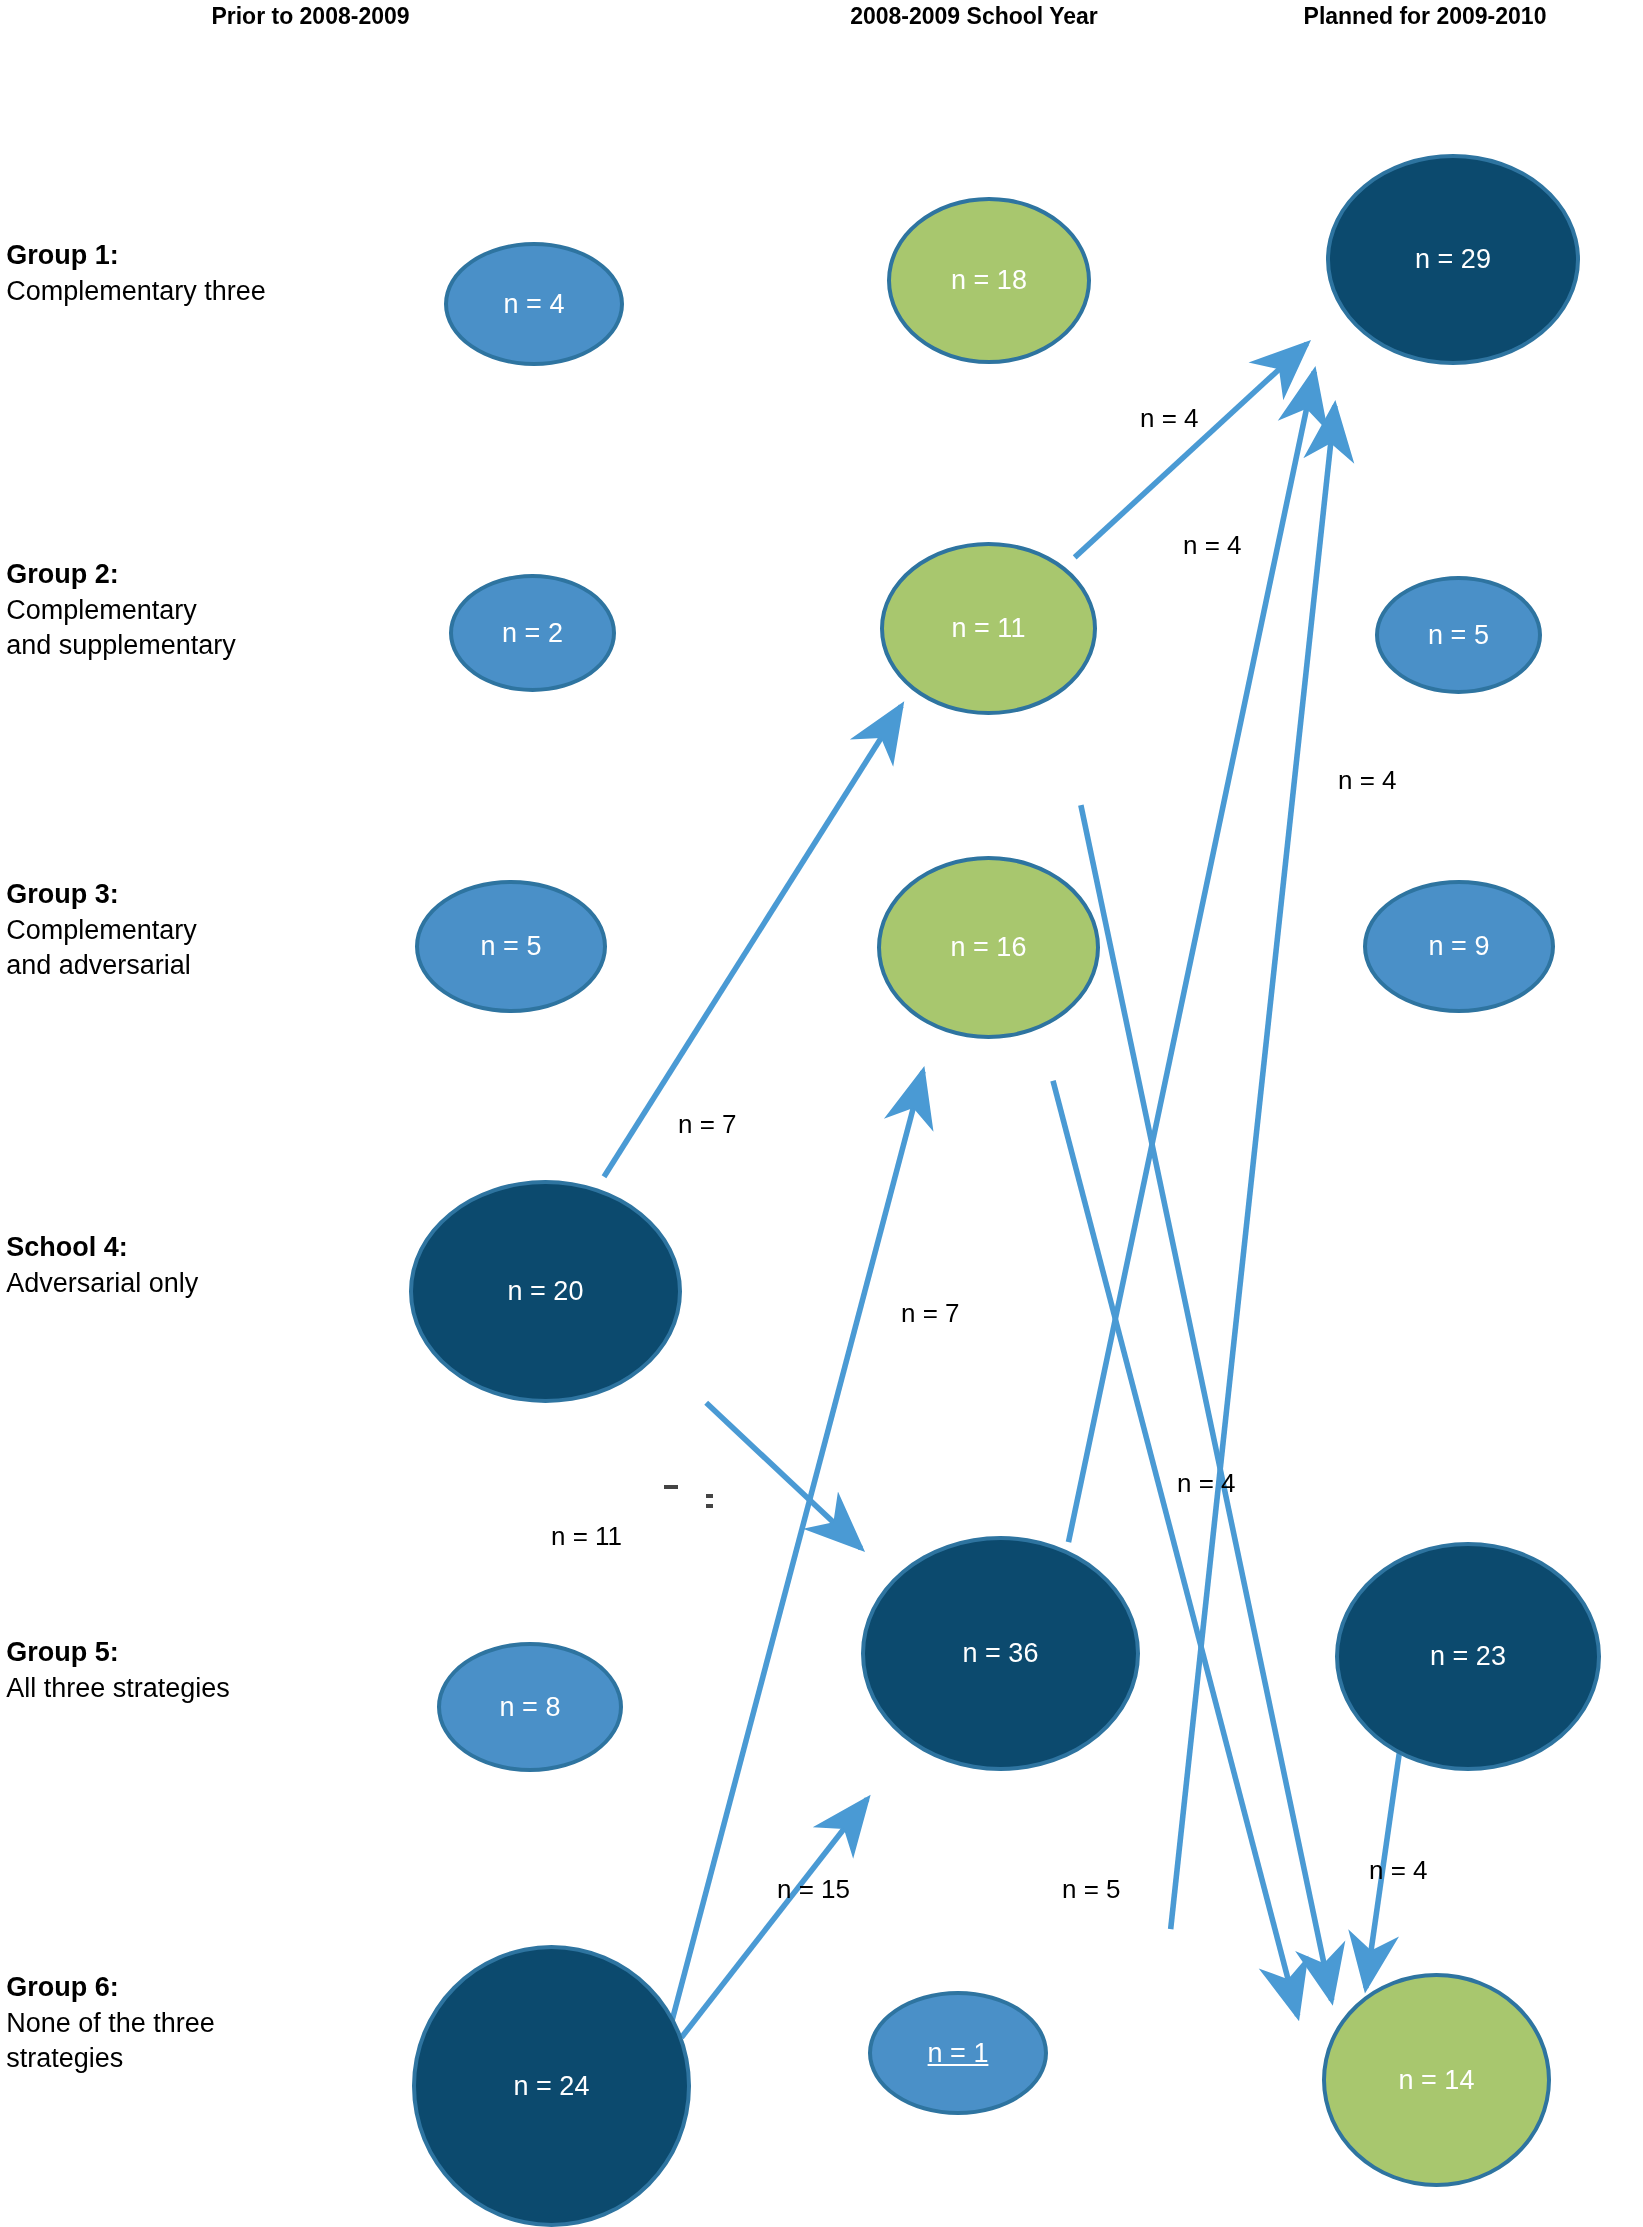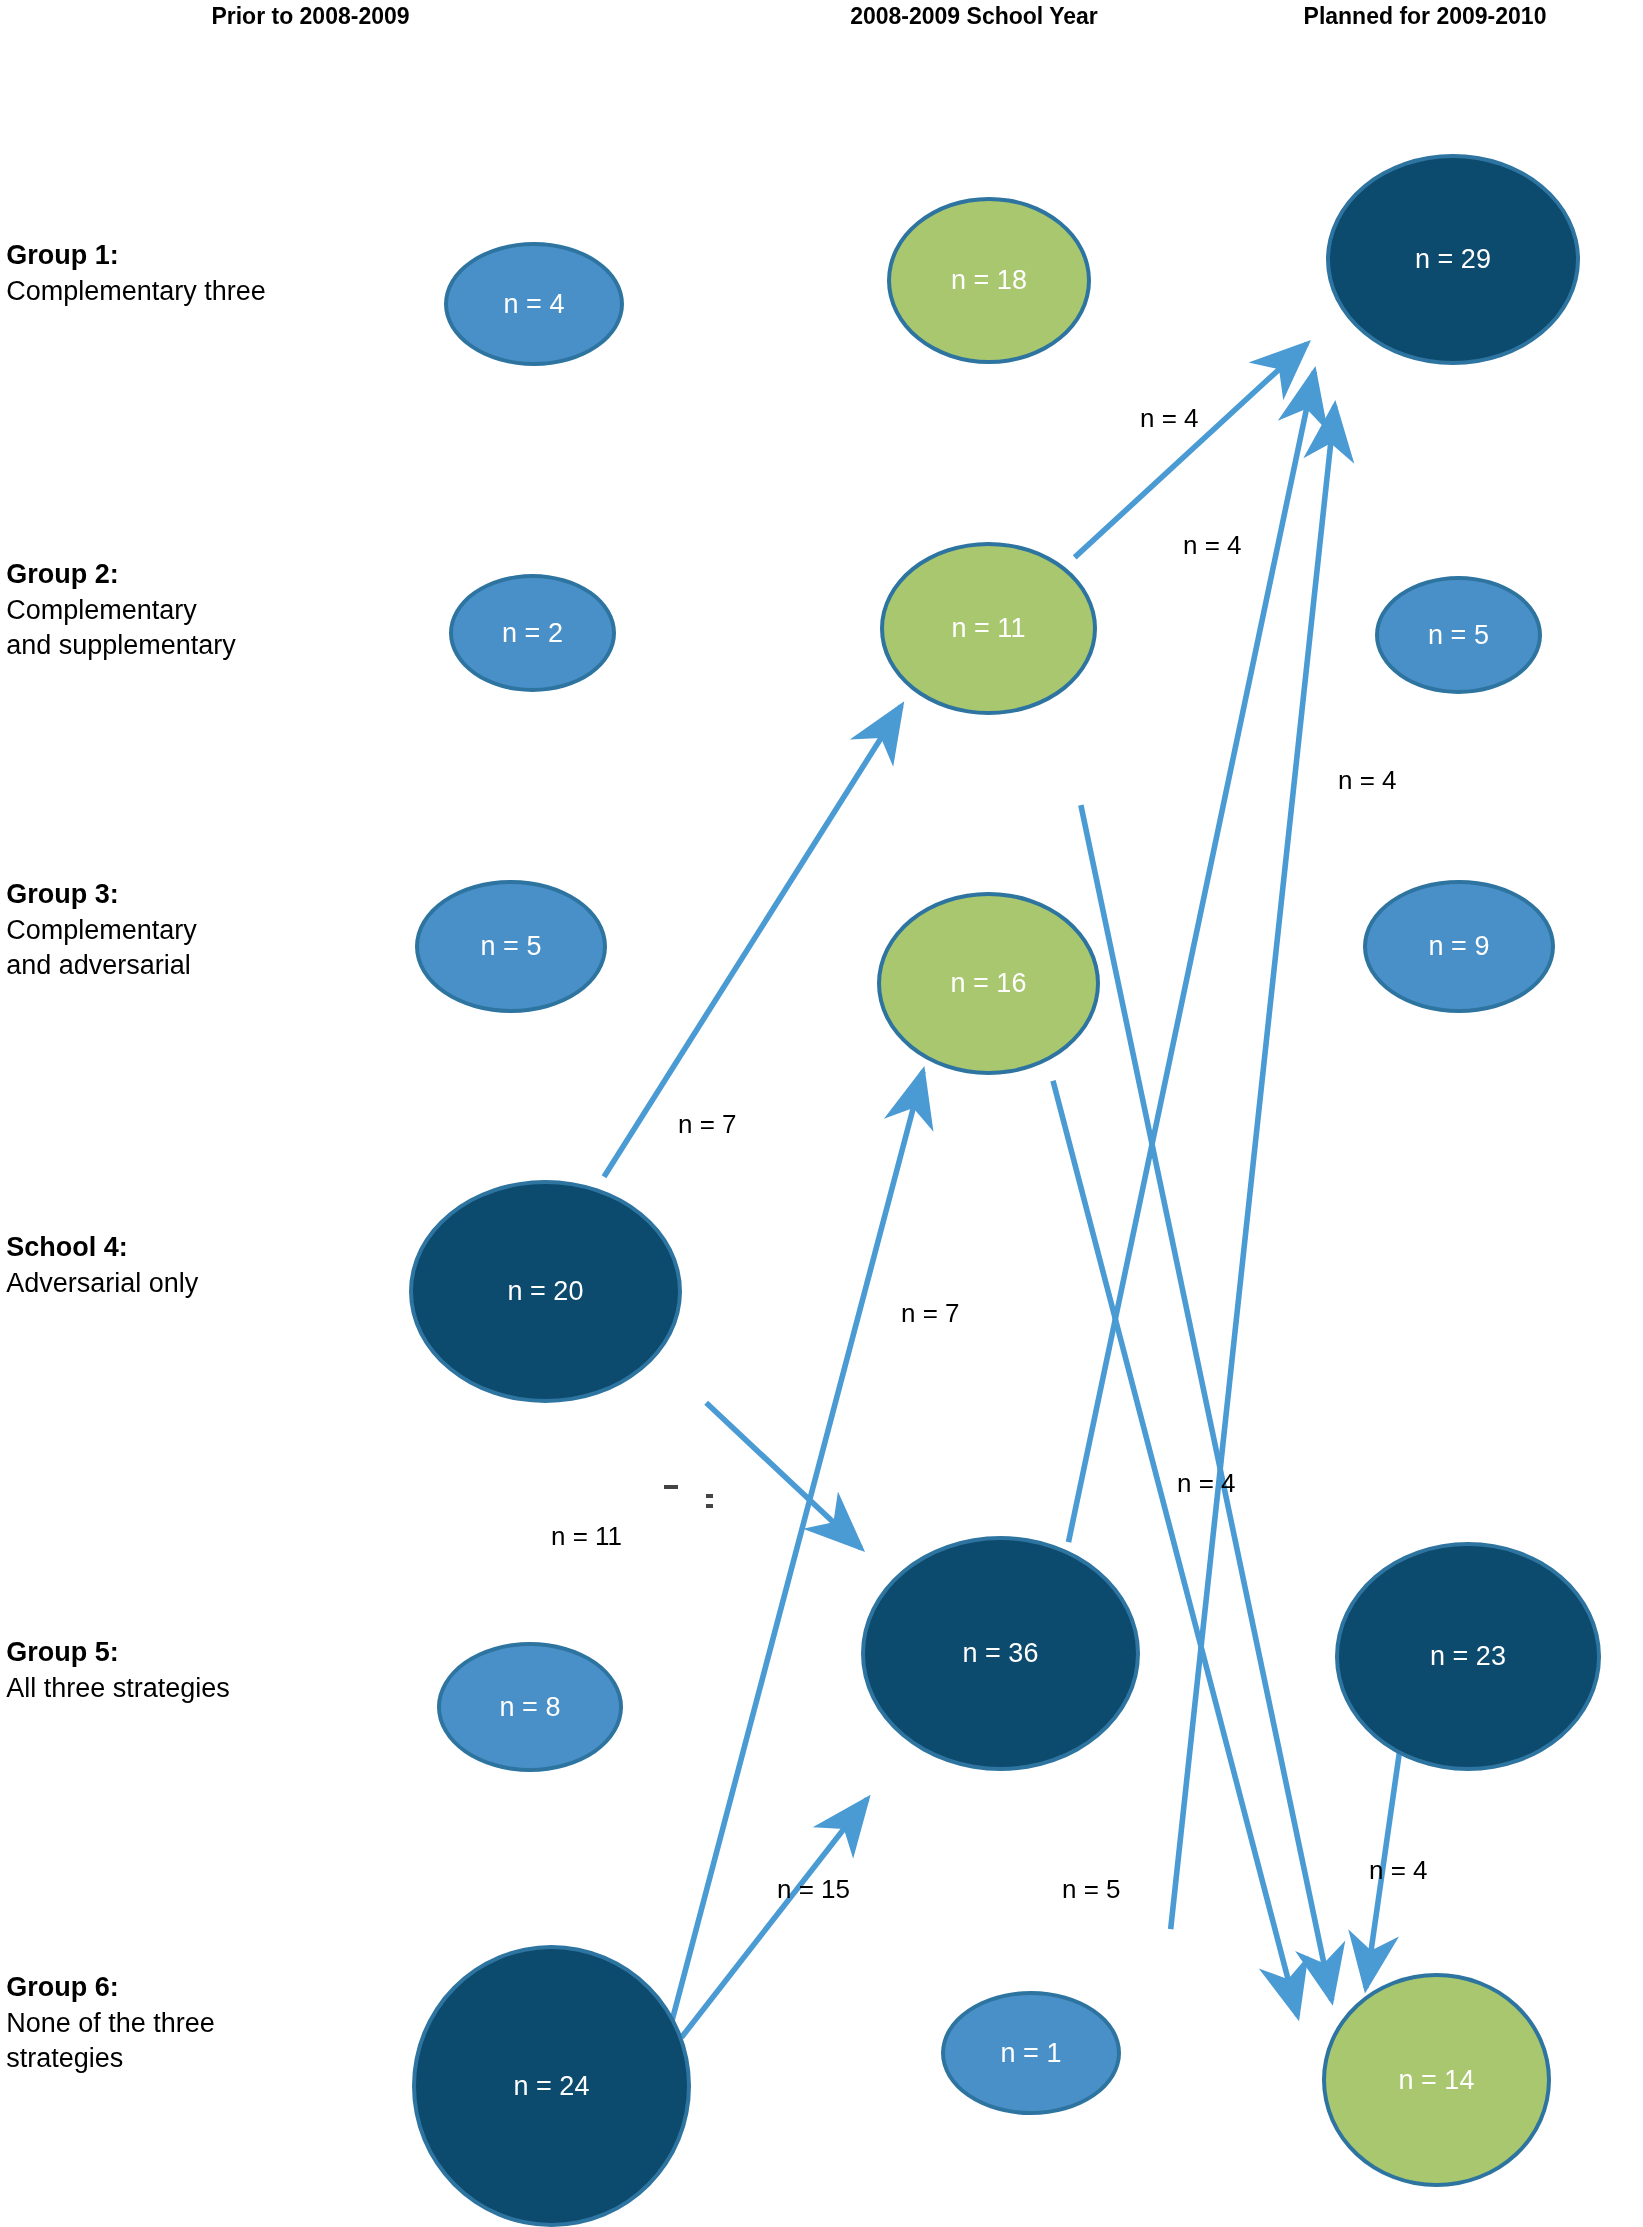--- a/index.html
+++ b/index.html
@@ -121,21 +121,21 @@
   <div class="node green" style="left:880px;top:542px;width:217px;height:173px;">
     <span>n = 11</span>
     </div>
   <div class="node blue" style="left:1375px;top:576px;width:167px;height:118px;">
     <span>n = 5</span>
     </div>
 
   <div class="node blue" style="left:415px;top:880px;width:192px;height:133px;">
     <span>n = 5</span>
     </div>
-  <div class="node green" style="left:877px;top:892px;width:223px;height:183px;align-items:center;">
+  <div class="node green" style="left:877px;top:856px;width:223px;height:183px;align-items:center;">
     <span>n = 16</span>
     </div>
   <div class="node blue" style="left:1363px;top:880px;width:192px;height:133px;">
     <span>n = 9</span>
     </div>
 
   <div class="node red" style="left:409px;top:1180px;width:273px;height:223px;">
     <span>n = 20</span>
     </div>
 
@@ -145,21 +145,21 @@
   <div class="node red" style="left:861px;top:1536px;width:279px;height:235px;">
     <span>n = 36</span>
     </div>
   <div class="node red" style="left:1335px;top:1542px;width:266px;height:229px;">
     <span>n = 23</span>
     </div>
 
   <div class="node red" style="left:412px;top:1945px;width:279px;height:282px;">
     <span>n = 24</span>
     </div>
-  <div class="node blue" style="left:941px;top:1991px;width:180px;height:124px;">
+  <div class="node blue" style="left:868px;top:1991px;width:180px;height:124px;text-decoration:underline;">
     <span>n = 1</span>
     </div>
   <div class="node green" style="left:1322px;top:1973px;width:229px;height:214px;">
     <span>n = 14</span>
     </div>
 
   <div class="edge-label" style="left:1140px;top:403px;">n = 4</div>
   <div class="edge-label" style="left:1183px;top:530px;">n = 4</div>
   <div class="edge-label" style="left:1338px;top:765px;">n = 4</div>
   <div class="edge-label" style="left:678px;top:1109px;">n = 7</div>

